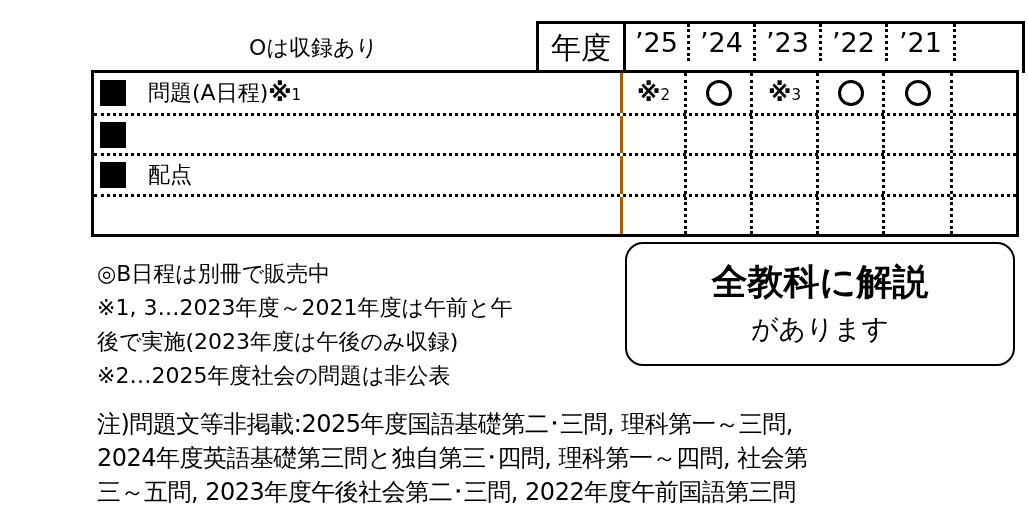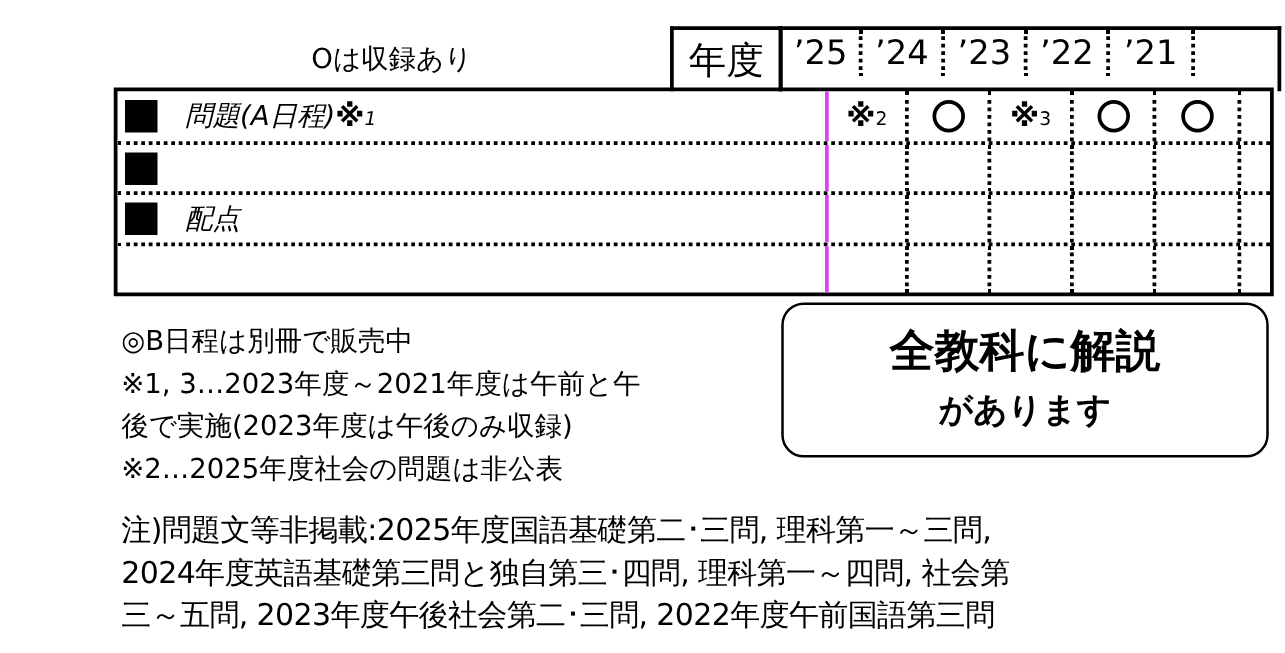--- a/index.html
+++ b/index.html
@@ -23,43 +23,43 @@
     .year-header .cell { height: 37px; display: flex; align-items: center; justify-content: center;
                          font-size: 27px; border-right: 3px dotted #000; box-sizing: border-box; }
     .year-header .cell:last-child { border-right: none; }
 
     
     .body-table { left: 46px; top: 70px; width: 922px; height: 161px;
                   border: 3px solid #000; }
     .row { position: absolute; left: 0; width: 100%; display: flex;
            border-bottom: 3px dotted #000; box-sizing: border-box; }
     .row:last-child { border-bottom: none; }
-    .row .label { width: 569px; box-sizing: border-box; border-right: 3px solid #d946ef;
-                  display: flex; align-items: center; font-size: 22px; padding-left: 6px; font-style: italic; }
+    .row .label { width: 529px; box-sizing: border-box; border-right: 3px solid #a16207;
+                  display: flex; align-items: center; font-size: 22px; padding-left: 6px; }
     .row .label .bullet { width: 26px; height: 26px; background: #000; margin-right: 22px;
                           flex: 0 0 auto; }
     .row .vals { display: flex; flex: 1; }
     .row .vals .v { box-sizing: border-box; border-right: 3px dotted #000; display: flex;
                     align-items: center; justify-content: center; font-size: 24px; }
     .row .vals .v:last-child { border-right: none; }
     .sup { font-size: 15px; vertical-align: baseline; position: relative; top: 2px; }
     .circle { width: 20px; height: 20px; border: 3px solid #000; border-radius: 50%; }
 
     
     .notes { left: 52px; top: 257px; width: 530px; font-size: 22px; line-height: 34px; }
     .notes div { white-space: nowrap; }
     .footnote { left: 52px; top: 407px; width: 940px; font-size: 24px; line-height: 34px; }
     .footnote div { white-space: nowrap; letter-spacing: -0.5px; }
 
     
     .callout { left: 580px; top: 242px; width: 386px; height: 120px;
                border: 2px solid #000; border-radius: 18px; display: flex;
                flex-direction: column; align-items: center; justify-content: center; }
     .callout .big { font-size: 36px; font-weight: bold; line-height: 46px; }
-    .callout .small { font-size: 27px; font-weight: bold; line-height: 40px; margin-top: 4px; }
+    .callout .small { font-size: 27px; font-weight: normal; line-height: 40px; margin-top: 4px; }
   </style>
 </head>
 <body>
 
 <div class="abs legend">
   <span>Oは収録あり</span>
 </div>
 
 <div class="abs year-label-box">
   <span>年度</span>

